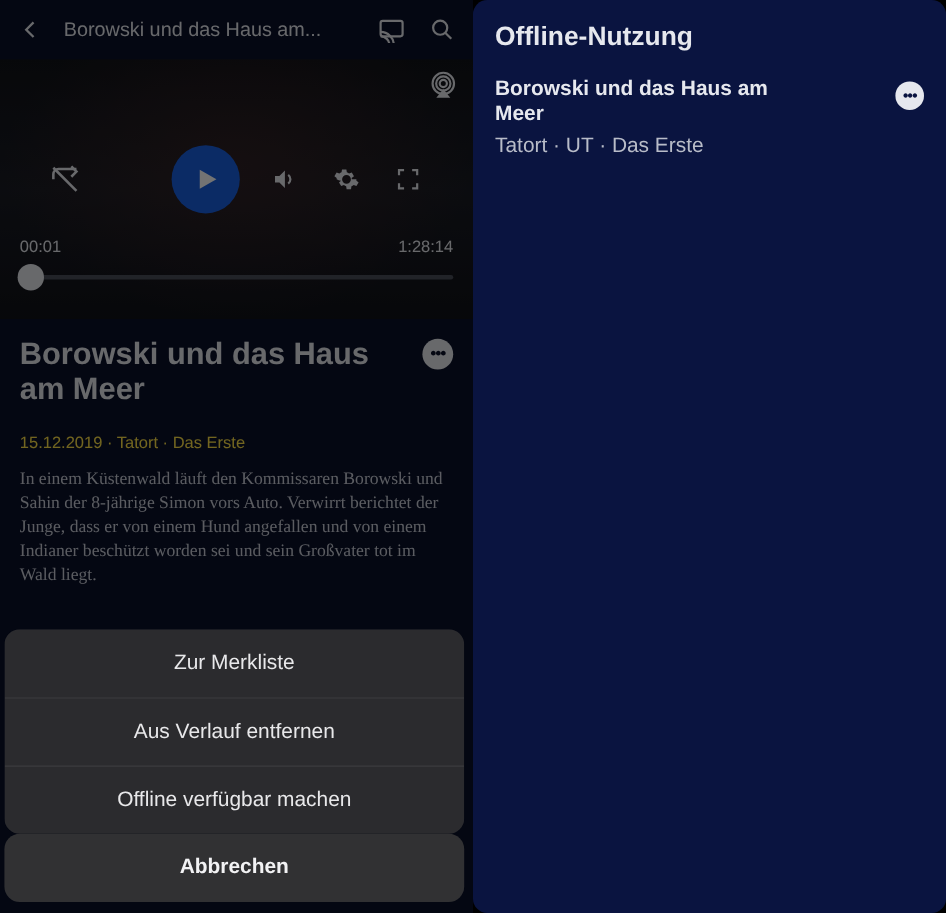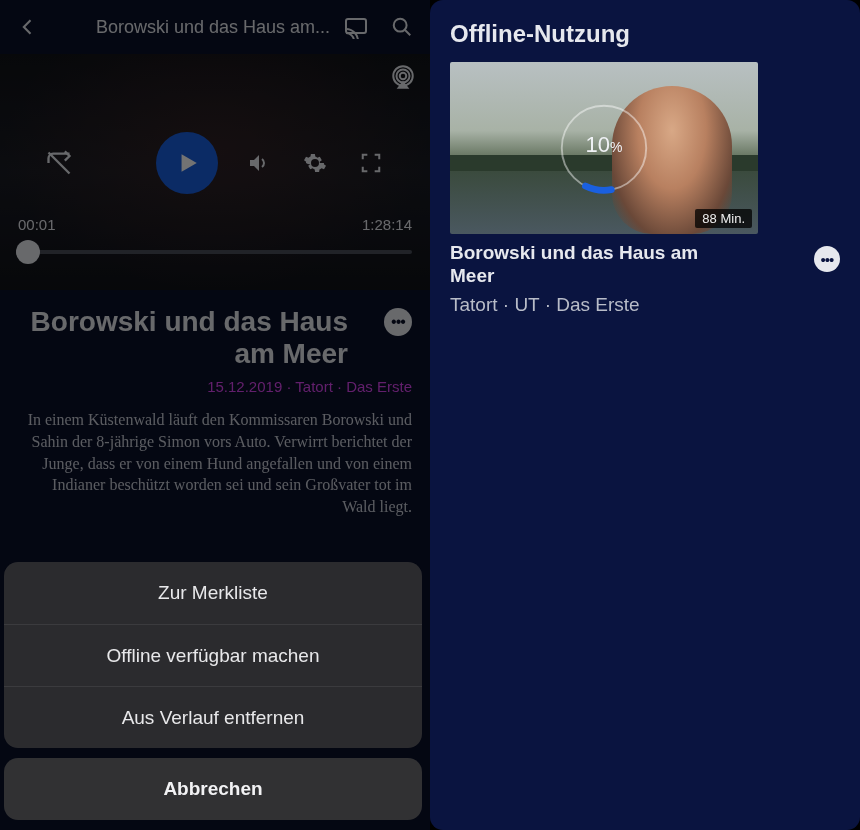--- a/index.html
+++ b/index.html
@@ -12,21 +12,20 @@
     overflow: hidden;
   }
   
   .phone-left {
     width: 430px;
     height: 830px;
     background: #0a1028;
     position: relative;
     display: flex;
     flex-direction: column;
-    text-align: right;
   }
   .dim-layer {
     position: absolute;
     inset: 0;
     background: rgba(0,0,0,0.55);
     z-index: 3;
     pointer-events: none;
   }
   .topbar {
     height: 54px;
@@ -129,23 +128,23 @@
     top: 18px; right: 18px;
     width: 28px; height: 28px;
     border-radius: 50%;
     background: #e6e8ee;
     display:flex; align-items:center; justify-content:center;
     color:#0a1028;
     font-size:16px;
     letter-spacing:-1px;
   }
   .meta {
-    margin-top: 8px;
+    margin-top: 24px;
     font-size: 15px;
-    color: #d946ef;
+    color: #fde047;
   }
   .desc {
     margin-top: 14px;
     font-size: 16px;
     line-height: 1.35;
     color: #c9cdd8;
     font-family: Liberation Serif, serif;
   }
   
   .sheet {
@@ -162,21 +161,20 @@
   }
   .sheet-item {
     height: 62px;
     display:flex; align-items:center; justify-content:center;
     color: #e8e8ea;
     font-size: 19px;
     border-top: 1px solid rgba(255,255,255,0.08);
   }
   .sheet-item:first-child { border-top: none; }
   .sheet-cancel {
-    margin-top: 10px;
     background: rgba(50,50,52,0.98);
     border-radius: 14px;
     height: 62px;
     display:flex; align-items:center; justify-content:center;
     color: #f2f2f4;
     font-size: 19px;
     font-weight: 600;
   }
 
   
@@ -353,44 +351,30 @@
   <div class="details">
     <h1>Borowski und das Haus am Meer</h1>
     <div class="more-dots">•••</div>
     <div class="meta">15.12.2019 · Tatort · Das Erste</div>
     <div class="desc">In einem Küstenwald läuft den Kommissaren Borowski und Sahin der 8-jährige Simon vors Auto. Verwirrt berichtet der Junge, dass er von einem Hund angefallen und von einem Indianer beschützt worden sei und sein Großvater tot im Wald liegt.</div>
   </div>
 
   <div class="sheet">
     <div class="sheet-group">
       <div class="sheet-item">Zur Merkliste</div>
+      <div class="sheet-item">Aus Verlauf entfernen</div>
       <div class="sheet-item">Offline verfügbar machen</div>
-      <div class="sheet-item">Aus Verlauf entfernen</div>
     </div>
     <div class="sheet-cancel">Abbrechen</div>
   </div>
 </div>
 
 <div class="phone-right">
   <div class="right-header">Offline-Nutzung</div>
 
-  <div class="dl-item">
-    <div class="thumb">
-      <div class="trees"></div>
-      <div class="person"></div>
-      <svg class="ring" width="96" height="96" viewBox="0 0 100 100">
-        <circle cx="50" cy="50" r="44" fill="none" stroke="rgba(255,255,255,0.45)" stroke-width="2"></circle>
-        <circle cx="50" cy="50" r="44" fill="none" stroke="#1a60e0" stroke-width="7" stroke-dasharray="276.5" stroke-dashoffset="248.8" transform="rotate(80 50 50)" stroke-linecap="round"></circle>
-      </svg>
-      <div class="ring-label">
-        <span>10</span><span class="pct">%</span>
-      </div>
-      <div class="duration-badge">88 Min.</div>
-    </div>
-  </div>
 
   <div class="dl-meta">
     <div>
       <div class="dl-title">Borowski und das Haus am Meer</div>
       <div class="dl-sub">Tatort · UT · Das Erste</div>
     </div>
     <div class="dl-more">•••</div>
   </div>
 </div>
 

